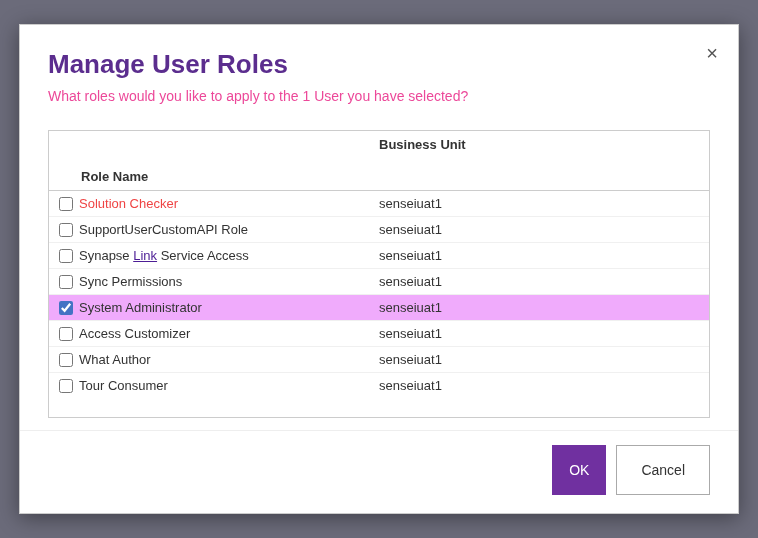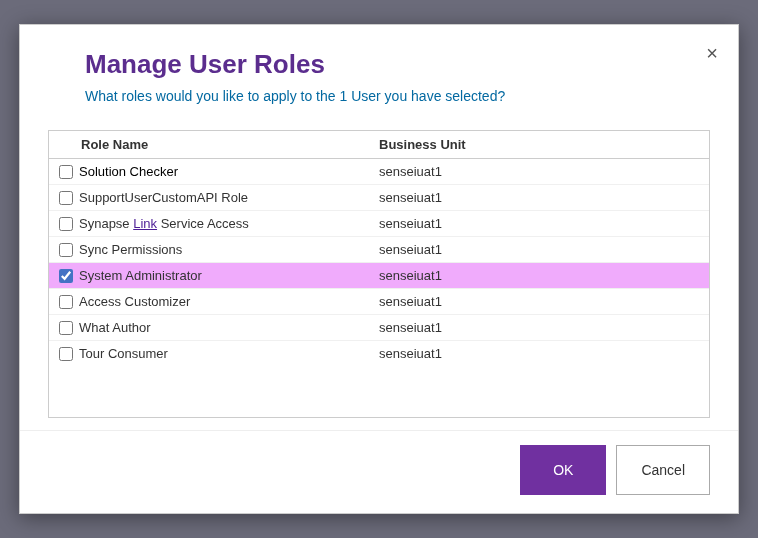--- a/index.html
+++ b/index.html
@@ -21,32 +21,31 @@
       border: 1px solid #ccc;
       box-shadow: 0 4px 20px rgba(0,0,0,0.4);
       display: flex;
       flex-direction: column;
       position: relative;
     }
 
     .dialog-header {
       padding: 24px 42px 10px 28px;
       border-bottom: none;
-      margin-left: 37px;
     }
 
     .dialog-title {
       color: #5b2d8e;
       font-size: 26px;
       font-weight: 600;
       margin-bottom: 8px;
     }
 
     .dialog-subtitle {
-      color: #0369a1;
+      color: #ec4899;
       font-size: 14px;
     }
 
     .close-btn {
       position: absolute;
       top: 18px;
       right: 20px;
       background: none;
       border: none;
       font-size: 20px;
@@ -71,20 +70,21 @@
     }
 
     .col-header {
       font-size: 13px;
       font-weight: 600;
       color: #333;
     }
 
     .col-header:first-child {
       padding-left: 22px;
+      margin-top: 32px;
     }
 
     .table-body {
       overflow-y: auto;
       max-height: 230px;
     }
 
     .table-row {
       display: grid;
       grid-template-columns: 1fr 1fr;
@@ -128,21 +128,21 @@
       display: flex;
       justify-content: flex-end;
       gap: 10px;
       border-top: 1px solid #eee;
     }
 
     .btn-ok {
       background: #7030a0;
       color: #fff;
       border: 1px solid #7030a0;
-      padding: 8px 32px;
+      padding: 8px 16px;
       font-size: 14px;
       cursor: pointer;
       font-family: inherit;
     }
 
     .btn-cancel {
       background: #fff;
       color: #333;
       border: 1px solid #aaa;
       padding: 16px 24px;
@@ -152,21 +152,21 @@
     }
 
     
     .table-body::-webkit-scrollbar { width: 14px; }
     .table-body::-webkit-scrollbar-track { background: #f5f5f5; }
     .table-body::-webkit-scrollbar-thumb { background: #b0b0b0; border: 2px solid #f5f5f5; }
     .table-body::-webkit-scrollbar-button { background: #d0d0d0; height: 14px; }
 
     .partial-row {
       font-size: 13px;
-      color: #000000;
+      color: #ef4444;
     }
 
     .blue-link {
       color: #4c1d95;
       text-decoration: underline;
     }
   </style>
 </head>
 <body>
 

